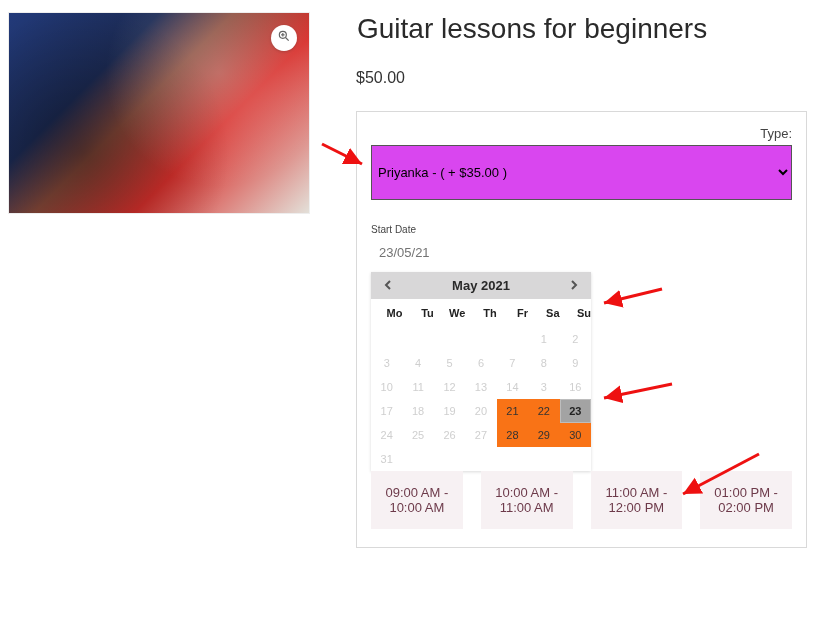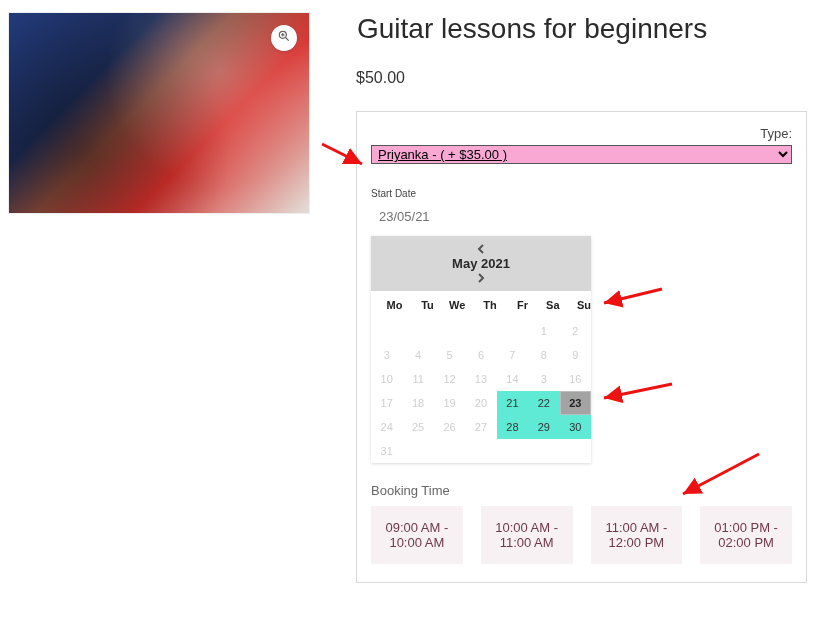--- a/index.html
+++ b/index.html
@@ -6,32 +6,32 @@
   .page{position:relative;width:823px;height:625px;overflow:hidden;}
   .img-col{position:absolute;left:8px;top:12px;width:300px;height:200px;background:linear-gradient(135deg,#223a7a 0%,#1c2b55 30%,#8a4a3a 45%,#d7302c 65%,#e3e0d9 100%);border:1px solid #eee;}
   .img-col::after{content:"";position:absolute;inset:0;background:radial-gradient(circle at 70% 30%,rgba(255,255,255,.25),transparent 45%),radial-gradient(circle at 25% 70%,rgba(0,0,0,.35),transparent 55%);} 
   .zoom{position:absolute;right:12px;top:12px;width:26px;height:26px;border-radius:50%;background:#fff;box-shadow:0 1px 3px rgba(0,0,0,.2);display:flex;align-items:center;justify-content:center;}
   .zoom svg{width:14px;height:14px;stroke:#555;fill:none;stroke-width:2;}
   .content{position:absolute;left:356px;right:16px;top:12px;bottom:0;}
   h1{margin:1px;font-weight:400;font-size:28px;color:#2a2a2a;}
   .price{margin:24px 0;font-size:16px;color:#333;}
   .panel{border:1px solid #d9d9d9;padding:14px 14px 18px 14px;}
   .lbl{font-size:13px;color:#444;margin-bottom:4px;text-align:right;}
-  select.typ{width:100%;font-size:13px;padding:0 2px;border:1px solid #555;background:#f9a8d4;text-decoration:underline;}
+  select.typ{width:100%;font-size:13px;padding:18px 2px;border:1px solid #555;background:#d946ef;}
   .start-lbl{font-size:10px;color:#444;margin-top:24px;}
   .start-val{font-size:13px;color:#737373;padding:10px 8px;}
   .cal{width:220px;margin-top:2px;box-shadow:0 1px 3px rgba(0,0,0,.15);background:#fff;font-size:11px;color:#333;}
-  .cal-hd{background:#d8d7d8;display:flex;align-items:center;justify-content:space-between;padding:6px 10px;font-weight:600;font-size:13px;color:#2a2a2a;flex-direction:column;}
+  .cal-hd{background:#d8d7d8;display:flex;align-items:center;justify-content:space-between;padding:6px 10px;font-weight:600;font-size:13px;color:#2a2a2a;}
   .chev{width:14px;height:14px;display:inline-flex;align-items:center;justify-content:center;}
   .chev svg{width:10px;height:10px;stroke:#555;fill:none;stroke-width:2;}
   table.days{width:100%;border-collapse:collapse;table-layout:fixed;}
   .days th{font-size:11px;font-weight:700;color:#222;padding:8px 0;text-align:right;}
   .days td{text-align:center;padding:0;}
   .cell{height:24px;line-height:24px;font-size:11px;color:#cfcfcf;}
-  .cell.avail{color:#333;background:#5eead4;}
+  .cell.avail{color:#333;background:#f97316;}
   .cell.selected{color:#222;font-weight:700;background:#a3a3a3;outline:1px solid #bdbdbd;outline-offset:-1px;}
   .bt-lbl{font-size:13px;color:#666;margin:20px 0 8px 0;}
   .slots{display:grid;grid-template-columns:1fr 1fr 1fr 1fr;gap:10px 18px;}
   .slot{background:#f7f1f3;color:#6d3a4a;text-align:center;font-size:13px;padding:14px 0;}
   
   .arrow{position:absolute;pointer-events:none;}
   .arrow svg{overflow:visible;}
 </style>
 </head>
 <body>
@@ -227,21 +227,20 @@
                   <div class="cell"></div>
                 </td>
                 <td>
                   <div class="cell"></div>
                 </td>
               </tr>
             </tbody>
         </table>
       </div>
 
-      <div class="bt-lbl">Booking Time</div>
       <div class="slots">
         <div class="slot">09:00 AM - 10:00 AM</div>
         <div class="slot">10:00 AM - 11:00 AM</div>
         <div class="slot">11:00 AM - 12:00 PM</div>
         <div class="slot">01:00 PM - 02:00 PM</div>
       </div>
     </div>
   </div>
 
   <div class="arrow" style="left:320px;top:140px">

